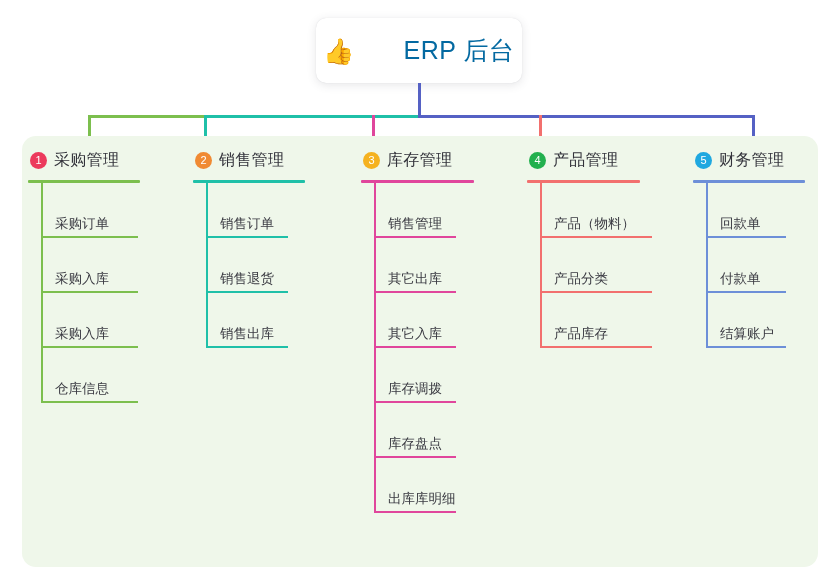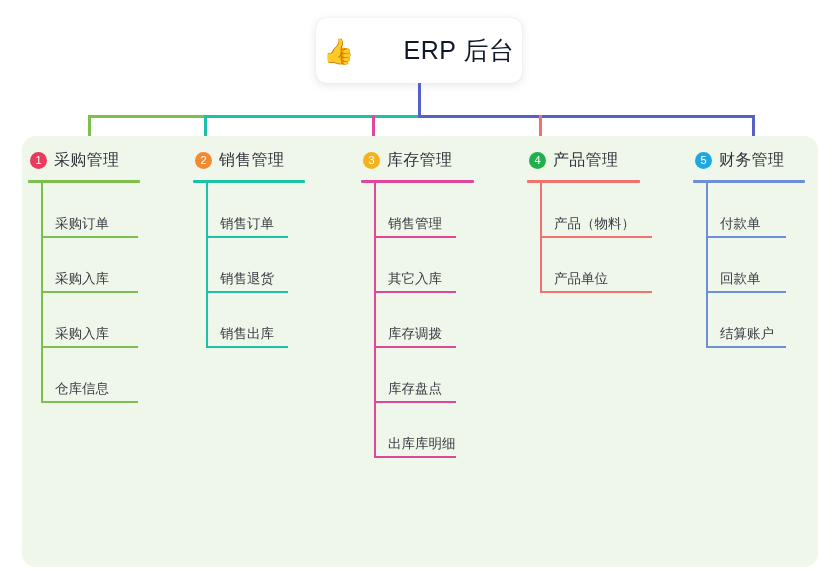--- a/index.html
+++ b/index.html
@@ -23,21 +23,21 @@
     gap:9px;
   }
   .title-emoji {
     font-size:25px;
     line-height:1;
     display:inline-block;
     transform:translateY(1px);
   }
   .title-text {
     font-size:25px;
-    color:#0f172a;
+    color:#0369a1;
     letter-spacing:0.5px;
     white-space:nowrap;
     margin-left:40px;
   }
 
   
   .stem {
     position:absolute;
     left:418px; top:83px;
     width:3px; height:34px;
@@ -197,20 +197,25 @@
           </div>
           <div class="head-rule" style="width: 113px; background: rgb(224, 70, 156);"></div>
           <div class="items">
             <div class="item">
               <span class="vline" style="background: rgb(224, 70, 156);"></span>
               <span class="label">销售管理</span>
               <span class="uline" style="width: 82px; background: rgb(224, 70, 156);"></span>
             </div>
             <div class="item">
               <span class="vline" style="background: rgb(224, 70, 156);"></span>
+              <span class="label">其它出库</span>
+              <span class="uline" style="width: 82px; background: rgb(224, 70, 156);"></span>
+            </div>
+            <div class="item">
+              <span class="vline" style="background: rgb(224, 70, 156);"></span>
               <span class="label">其它入库</span>
               <span class="uline" style="width: 82px; background: rgb(224, 70, 156);"></span>
             </div>
             <div class="item">
               <span class="vline" style="background: rgb(224, 70, 156);"></span>
               <span class="label">库存调拨</span>
               <span class="uline" style="width: 82px; background: rgb(224, 70, 156);"></span>
             </div>
             <div class="item">
               <span class="vline" style="background: rgb(224, 70, 156);"></span>
@@ -231,44 +236,49 @@
           </div>
           <div class="head-rule" style="width: 113px; background: rgb(242, 112, 110);"></div>
           <div class="items">
             <div class="item">
               <span class="vline" style="background: rgb(242, 112, 110);"></span>
               <span class="label">产品（物料）</span>
               <span class="uline" style="width: 112px; background: rgb(242, 112, 110);"></span>
             </div>
             <div class="item">
               <span class="vline" style="background: rgb(242, 112, 110);"></span>
-              <span class="label">产品单位</span>
+              <span class="label">产品分类</span>
+              <span class="uline" style="width: 112px; background: rgb(242, 112, 110);"></span>
+            </div>
+            <div class="item">
+              <span class="vline" style="background: rgb(242, 112, 110);"></span>
+              <span class="label">产品库存</span>
               <span class="uline" style="width: 112px; background: rgb(242, 112, 110);"></span>
             </div>
           </div>
         </div>
         <div class="col" style="left: 671px; top: 10px;">
           <div class="col-head">
             <span class="badge" style="background: rgb(31, 168, 224);">5</span>
             <span class="col-title">财务管理</span>
           </div>
           <div class="head-rule" style="width: 112px; background: rgb(109, 143, 216);"></div>
           <div class="items">
+            <div class="item">
+              <span class="vline" style="background: rgb(109, 143, 216);"></span>
+              <span class="label">回款单</span>
+              <span class="uline" style="width: 80px; background: rgb(109, 143, 216);"></span>
+            </div>
             <div class="item">
               <span class="vline" style="background: rgb(109, 143, 216);"></span>
               <span class="label">付款单</span>
               <span class="uline" style="width: 80px; background: rgb(109, 143, 216);"></span>
             </div>
             <div class="item">
               <span class="vline" style="background: rgb(109, 143, 216);"></span>
-              <span class="label">回款单</span>
-              <span class="uline" style="width: 80px; background: rgb(109, 143, 216);"></span>
-            </div>
-            <div class="item">
-              <span class="vline" style="background: rgb(109, 143, 216);"></span>
               <span class="label">结算账户</span>
               <span class="uline" style="width: 80px; background: rgb(109, 143, 216);"></span>
             </div>
           </div>
         </div>
       </div>
   </div>
 
 </div>
 

